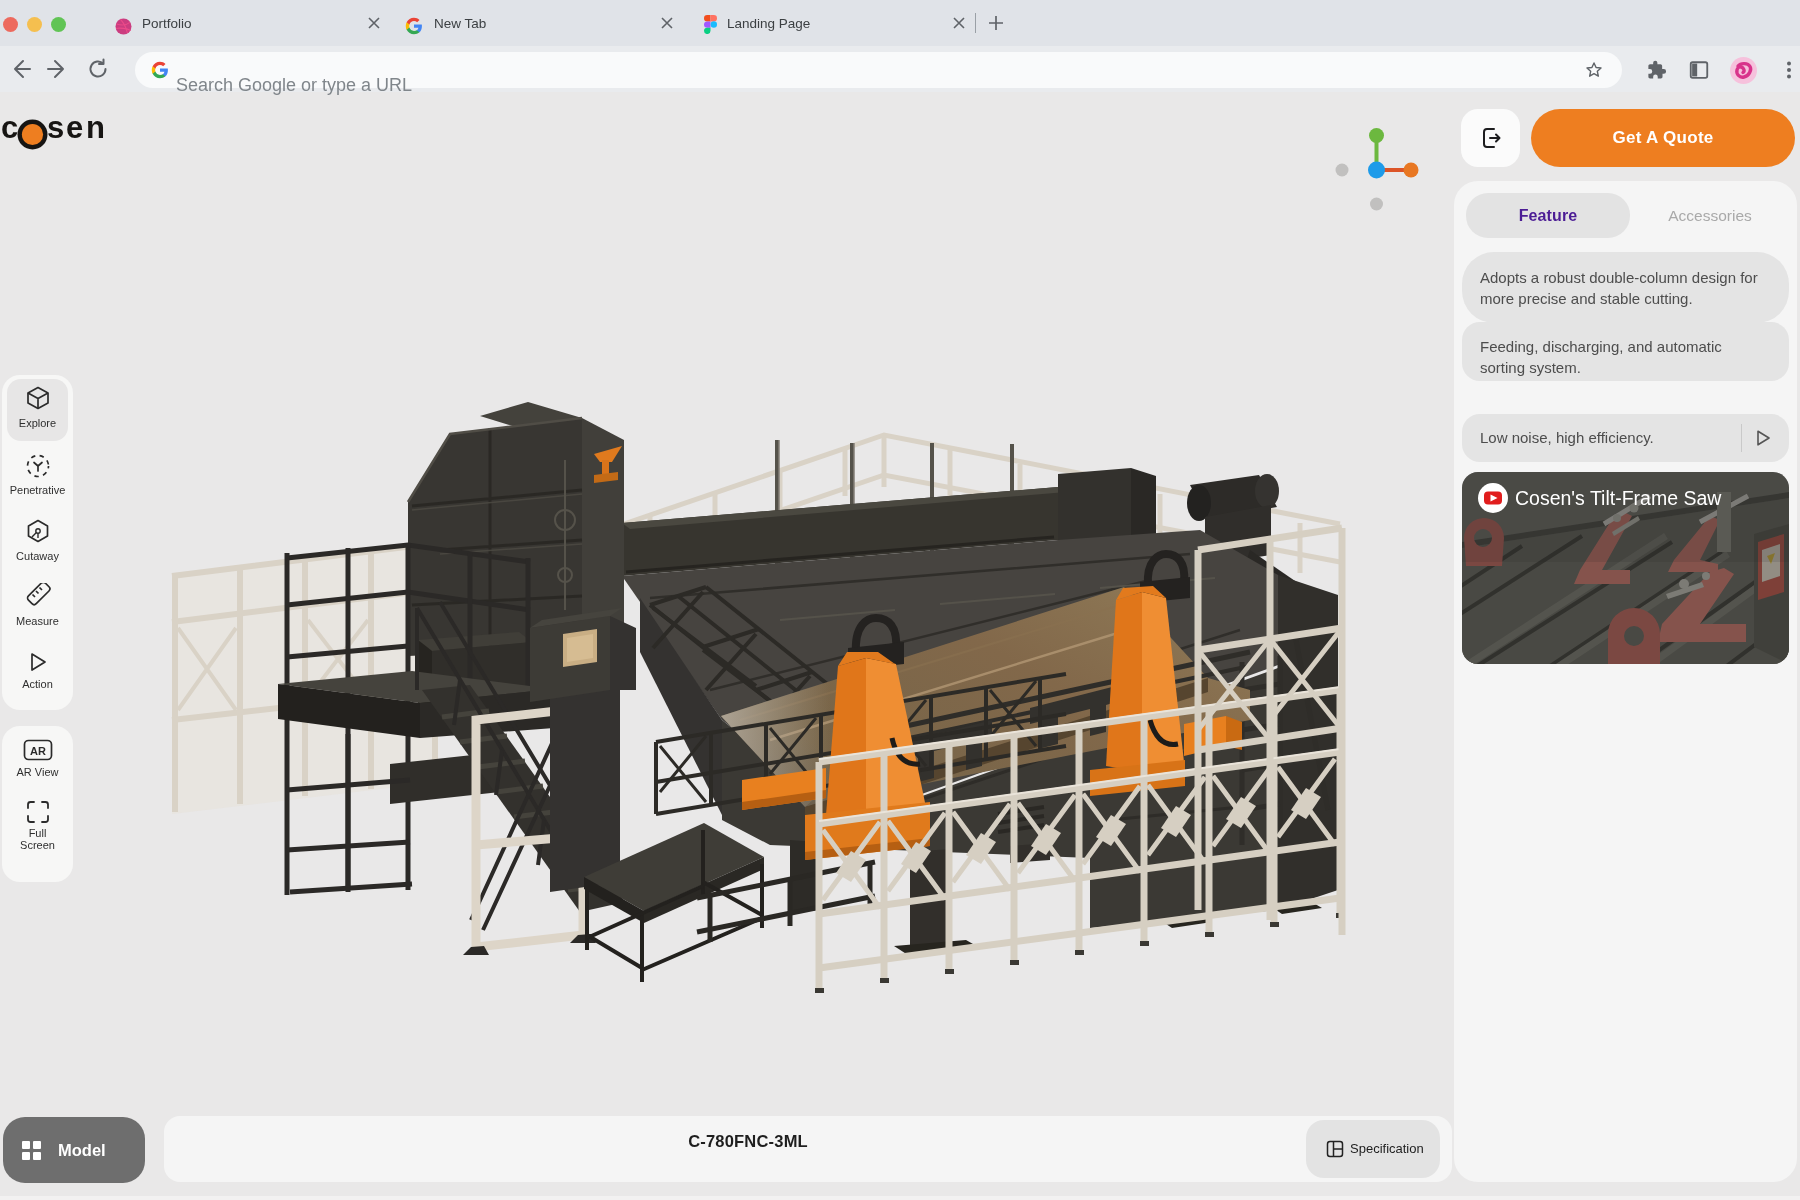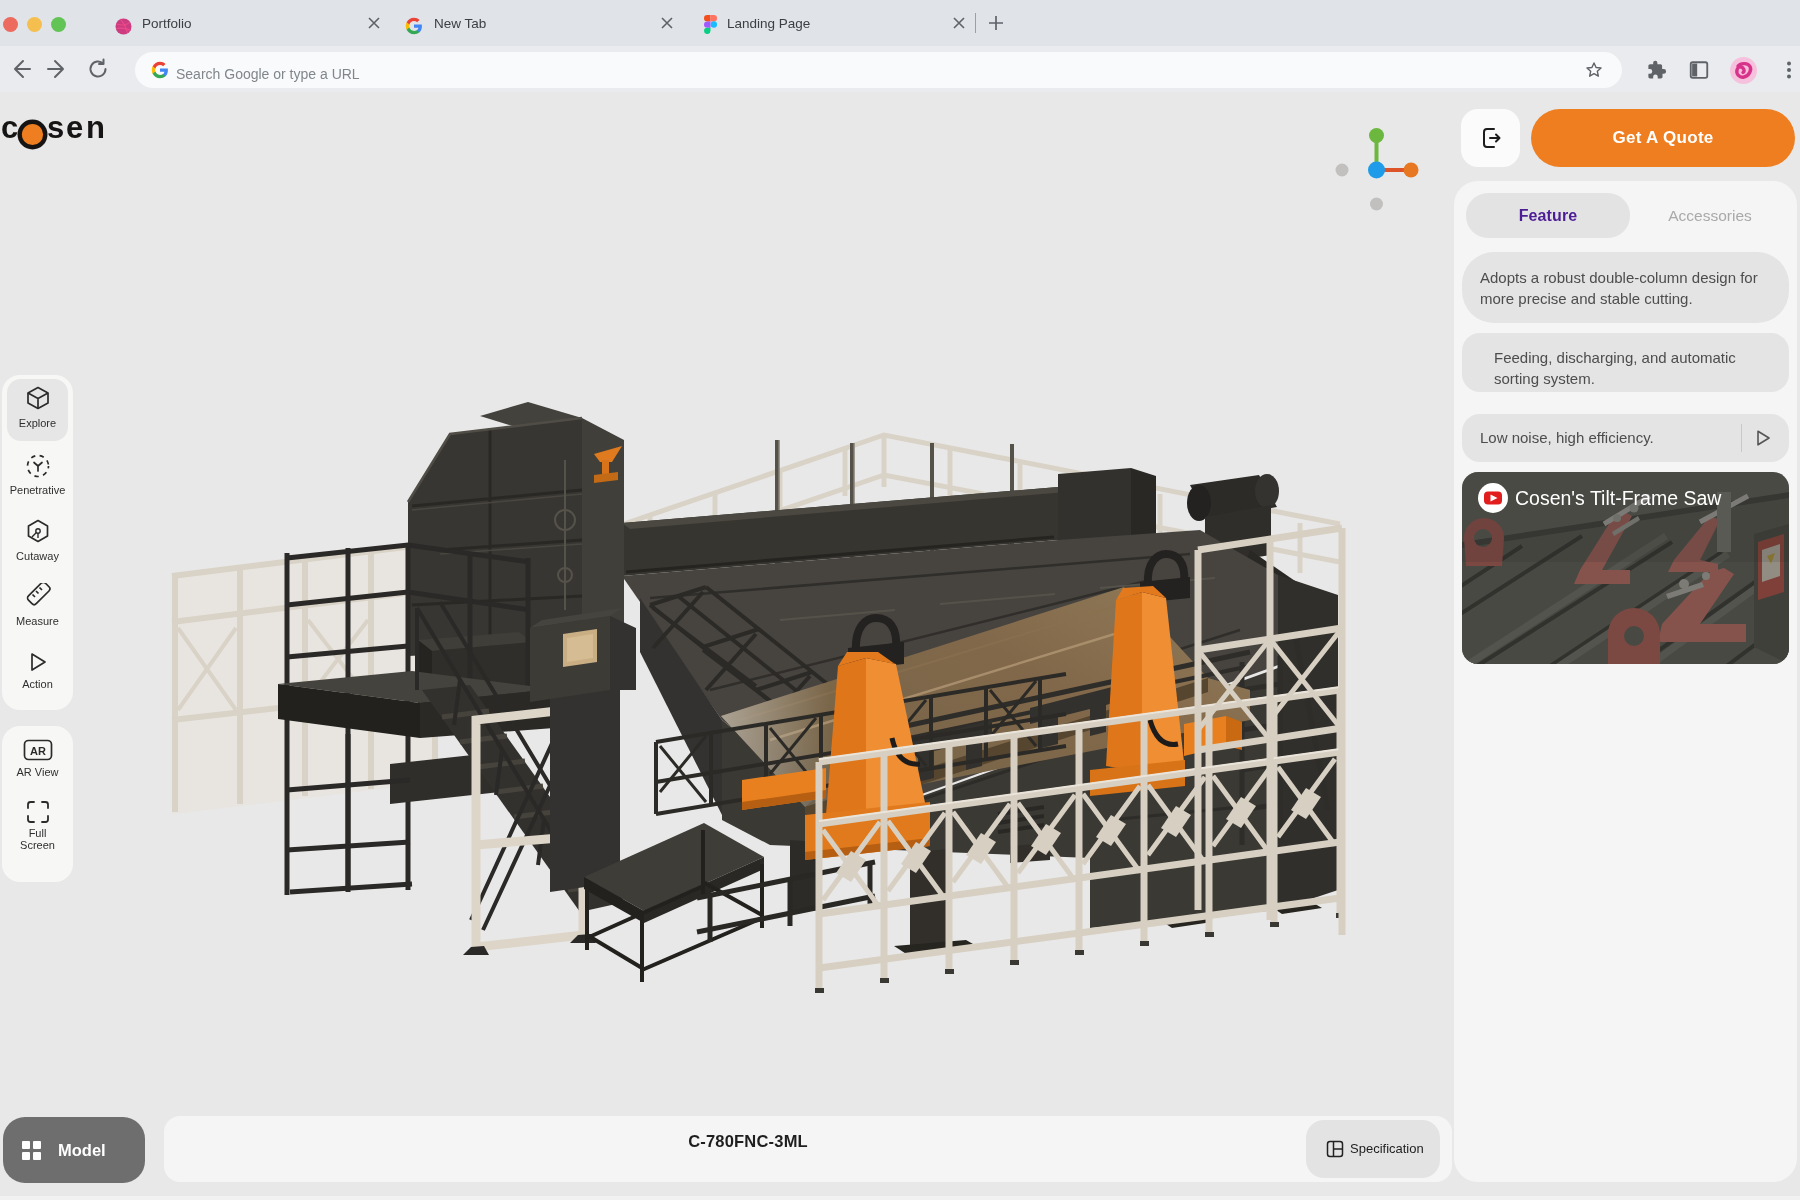--- a/index.html
+++ b/index.html
@@ -87,21 +87,21 @@
       <path d="M18.5,11 a7.5,7.5 0 1 1 -2.2,-5.3 M16.5,1.5 v4.5 h-4.5" stroke="#5f6368" stroke-width="2" fill="none" stroke-linecap="round" stroke-linejoin="round"></path>
     </svg>
   </div>
   <div id="addr">
     <svg style="position:absolute;left:16px;top:9px" width="18" height="18" viewBox="0 0 48 48">
       <path fill="#4285F4" d="M45.1 24.5c0-1.6-.1-3.1-.4-4.5H24v8.5h11.8c-.5 2.8-2.1 5.1-4.4 6.7v5.5h7.1c4.2-3.8 6.6-9.5 6.6-16.2z"></path>
       <path fill="#34A853" d="M24 46c5.9 0 10.9-2 14.5-5.3l-7.1-5.5c-2 1.3-4.5 2.1-7.4 2.1-5.7 0-10.5-3.8-12.2-9H4.4v5.7C8 41.3 15.4 46 24 46z"></path>
       <path fill="#FBBC05" d="M11.8 28.3c-.4-1.3-.7-2.8-.7-4.3s.3-3 .7-4.3V14H4.4C2.9 17 2 20.4 2 24s.9 7 2.4 10l7.4-5.7z"></path>
       <path fill="#EA4335" d="M24 10.7c3.2 0 6.1 1.1 8.4 3.3l6.3-6.3C34.9 4.2 29.9 2 24 2 15.4 2 8 6.7 4.4 14l7.4 5.7c1.7-5.2 6.5-9 12.2-9z"></path>
     </svg>
-    <div style="position:absolute;left:41px;top:4px;height:19px;line-height:37px;font-size:14px;color:#80868b;">Search Google or type a URL</div>
+    <div style="position:absolute;left:41px;top:15px;height:19px;line-height:37px;font-size:18px;color:#80868b;">Search Google or type a URL</div>
     <svg style="position:absolute;right:18px;top:8px" width="20" height="20" viewBox="0 0 24 24">
       <path d="M12,3.6 l2.5,5.4 5.9,.6 -4.4,4 1.2,5.8 -5.2,-3 -5.2,3 1.2,-5.8 -4.4,-4 5.9,-.6Z" fill="none" stroke="#5f6368" stroke-width="1.7" stroke-linejoin="round"></path>
     </svg>
   </div>
   <svg style="position:absolute;left:1645px;top:59px" width="22" height="22" viewBox="0 0 24 24">
     <path fill="#5f6368" d="M20.5,11h-1.8V7.6c0-1-.8-1.8-1.8-1.8h-3.4V4.1a2.3,2.3 0 0 0 -4.6,0v1.7H5.5c-1,0-1.8.8-1.8,1.8V11h1.7a2.5,2.5 0 0 1 0,5H3.7v3.4c0,1,.8,1.8,1.8,1.8h3.4v-1.8a2.5,2.5 0 0 1 5,0v1.8h3.4c1,0,1.8-.8,1.8-1.8V16h1.4a2.3,2.3 0 0 0 0-5z"></path>
   </svg>
   <svg style="position:absolute;left:1688px;top:59px" width="22" height="22" viewBox="0 0 24 24">
     <rect x="3" y="3.5" width="18" height="17" rx="2" fill="none" stroke="#5f6368" stroke-width="2"></rect>
     <rect x="4.5" y="5" width="5.5" height="14" fill="#5f6368"></rect>
@@ -400,21 +400,21 @@
       <path d="M16,4 h-7 a3,3 0 0 0 -3,3 v12 a3,3 0 0 0 3,3 h7"></path>
       <path d="M12,13 h9 M18,9.5 L21.5,13 L18,16.5"></path>
     </svg>
   </div>
   <div id="quote">Get A Quote</div>
 
   <div id="rpanel">
     <div style="position:absolute;left:12px;top:12px;width:164px;height:45px;background:#e3e3e3;border-radius:22px;text-align:center;line-height:45px;font-size:16px;color:#4c1d95;font-weight:bold;letter-spacing:.1px;">Feature</div>
     <div style="position:absolute;left:176px;top:12px;width:160px;height:45px;text-align:center;line-height:45px;font-size:15.5px;color:#a9a9a9;">Accessories</div>
     <div class="card" style="top:71px;height:71px;padding:15px 18px;border-radius:32px;">Adopts a robust double-column design for more precise and stable cutting.</div>
-    <div class="card" style="top:152px;height:59px;padding:14px 32px;">Feeding, discharging, and automatic<br>sorting system.</div>
+    <div class="card" style="top:141px;height:59px;padding:14px 18px;">Feeding, discharging, and automatic<br>sorting system.</div>
     <div class="card" style="top:233px;height:48px;padding:13px 18px;">Low noise, high efficiency.
       <div style="position:absolute;right:47px;top:10px;width:1px;height:28px;background:#c9c9c9;"></div>
       <svg style="position:absolute;right:16px;top:14px" width="20" height="20" viewBox="0 0 20 20">
         <path d="M5,3.2 L16,10 L5,16.8 Z" fill="none" stroke="#555" stroke-width="1.6" stroke-linejoin="round"></path>
       </svg>
     </div>
 
     <svg style="position:absolute;left:8px;top:291px;border-radius:16px" width="327" height="192" viewBox="0 0 327 192">
       <rect width="327" height="192" fill="#6e6e68"></rect>
 

